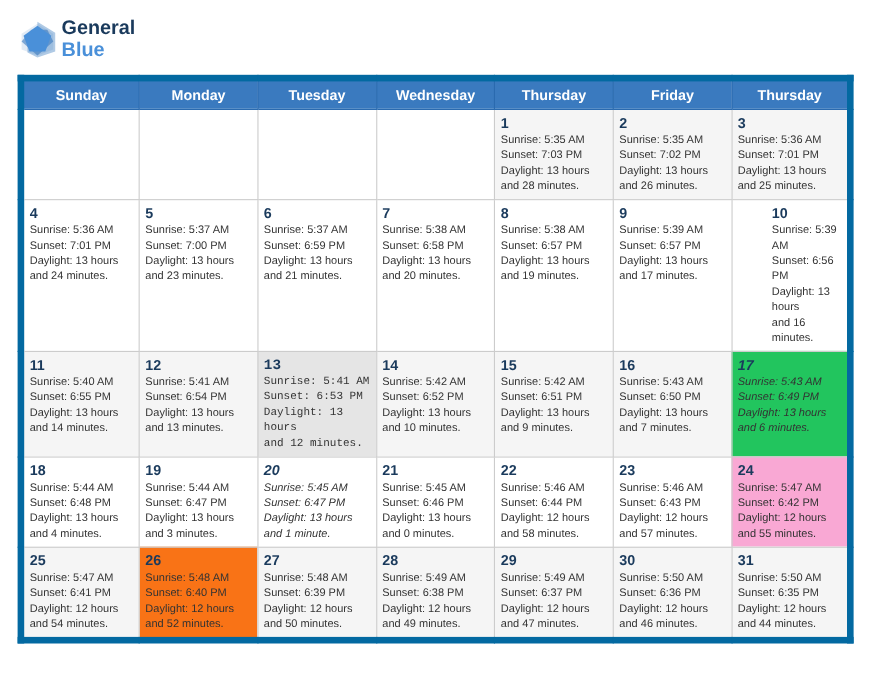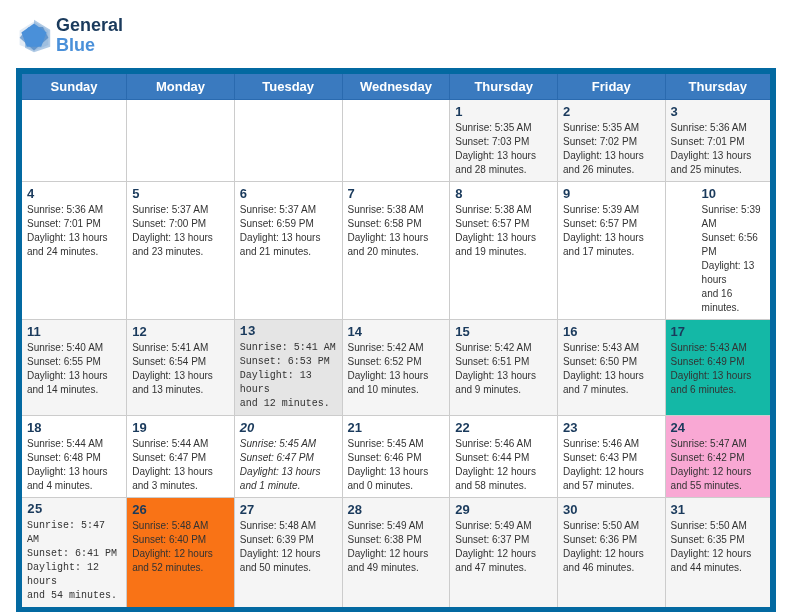--- a/index.html
+++ b/index.html
@@ -241,21 +241,21 @@
 Daylight: 13 hours
 and 9 minutes.</div>
         </td>
         <td style="background: rgb(245, 245, 245);">
           <span class="day-num">16</span>
           <div class="day-info" style="white-space: pre-line;">Sunrise: 5:43 AM
 Sunset: 6:50 PM
 Daylight: 13 hours
 and 7 minutes.</div>
         </td>
-        <td style="background: #14b8a6;">
+        <td style="background: #22c55e; font-style: italic;">
           <span class="day-num">17</span>
           <div class="day-info" style="white-space: pre-line;">Sunrise: 5:43 AM
 Sunset: 6:49 PM
 Daylight: 13 hours
 and 6 minutes.</div>
         </td>
       </tr>
       <tr>
         <td style="background: rgb(255, 255, 255);">
           <span class="day-num">18</span>
@@ -301,21 +301,21 @@
         </td>
         <td style="background: #f9a8d4;">
           <span class="day-num">24</span>
           <div class="day-info" style="white-space: pre-line;">Sunrise: 5:47 AM
 Sunset: 6:42 PM
 Daylight: 12 hours
 and 55 minutes.</div>
         </td>
       </tr>
       <tr>
-        <td style="background: rgb(245, 245, 245); font-family: Liberation Mono, monospace;">
+        <td style="background: rgb(245, 245, 245);">
           <span class="day-num">25</span>
           <div class="day-info" style="white-space: pre-line;">Sunrise: 5:47 AM
 Sunset: 6:41 PM
 Daylight: 12 hours
 and 54 minutes.</div>
         </td>
         <td style="background: #f97316;">
           <span class="day-num">26</span>
           <div class="day-info" style="white-space: pre-line;">Sunrise: 5:48 AM
 Sunset: 6:40 PM

